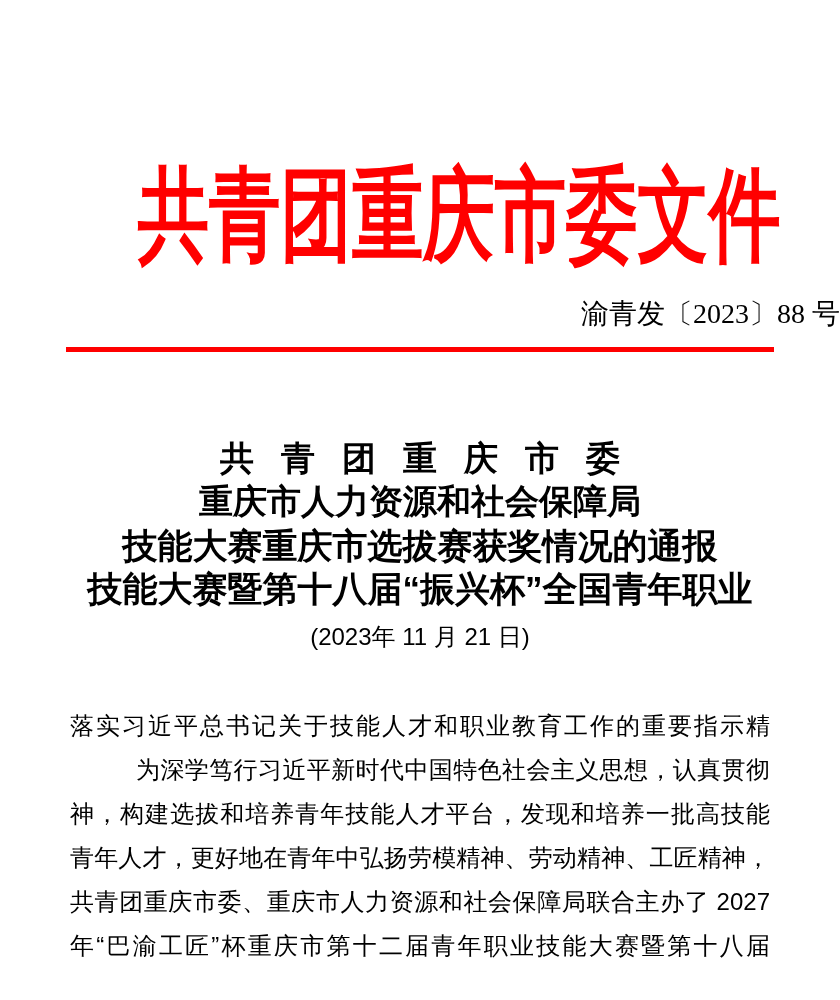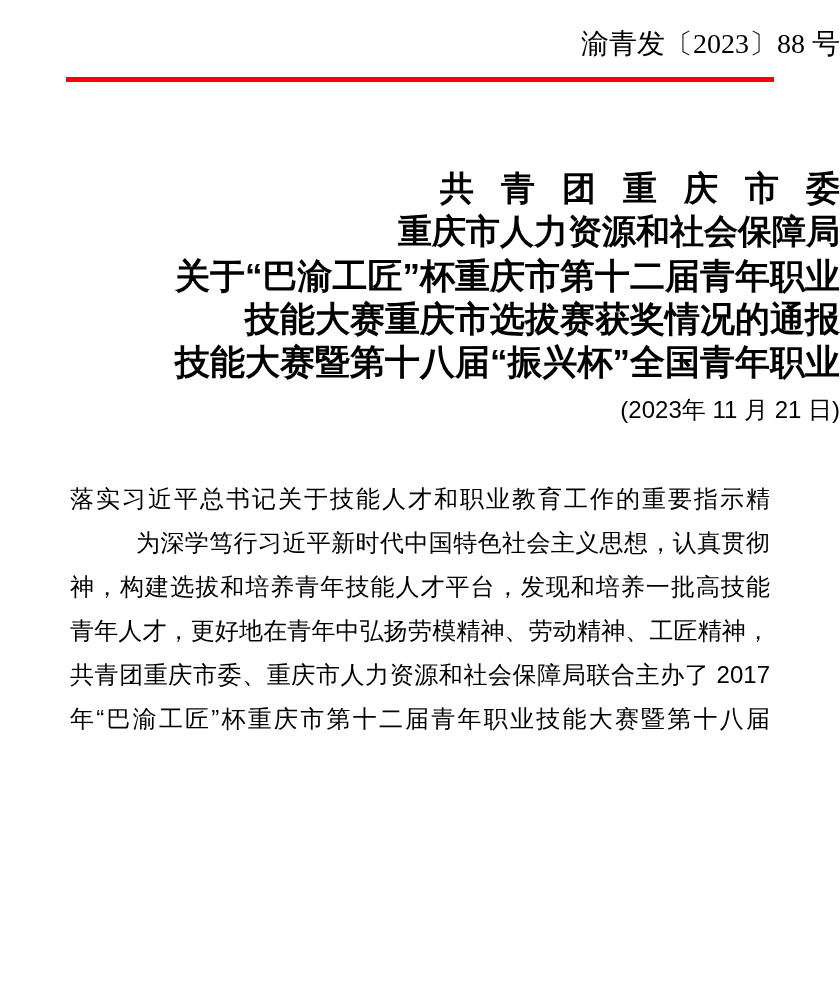--- a/index.html
+++ b/index.html
@@ -39,21 +39,21 @@
   }
 
   
   .red-rule {
     width: 708px; height: 5px;
     background: var(--accent);
     margin: 17px auto 0 auto;
   }
 
   
-  .heading { margin-top: 84px; text-align: right; color: #000; }
+  .heading { margin-top: 84px; text-align: center; color: #000; }
   .heading-org1 { font-size: 34px; line-height: 44px; font-weight: bold; white-space: nowrap; }
   .heading-org1 .spaced { letter-spacing: 27px; margin-right: -27px; }
   .heading-org2 { font-size: 34px; line-height: 44px; font-weight: bold; white-space: nowrap; font-family: Liberation Serif, serif; }
   .heading-title-line { font-size: 35px; line-height: 43px; font-weight: bold; white-space: nowrap; }
   .heading-date { margin-top: 12px; font-size: 24px; line-height: 30px; font-weight: normal; white-space: nowrap; }
 
   
   .body-text { width: 700px; margin: 52px auto 0 auto; color: #000; }
   .body-line {
     font-size: 24px;
@@ -63,38 +63,40 @@
     text-align-last: justify;
     overflow: hidden;
   }
   .body-line.indent { text-indent: 66px; }
 </style>
 </head>
 <body>
 
 <div class="page">
 
+  <div class="masthead">
+    <div class="masthead-inner">共青团重庆市委文件</div>
+  </div>
 
   <div class="doc-number">渝青发〔2023〕88 号</div>
 
   <div class="red-rule"></div>
 
   <div class="heading">
     <div class="heading-org1">
       <span class="spaced">共青团重庆市委</span>
     </div>
     <div class="heading-org2">重庆市人力资源和社会保障局</div>
-    <div class="heading-title-line">关于“巴渝工匠”杯重庆市第十二届青年职业</div>
     <div class="heading-title-line">技能大赛重庆市选拔赛获奖情况的通报</div>
     <div class="heading-title-line">技能大赛暨第十八届“振兴杯”全国青年职业</div>
     <div class="heading-date">(2023年 11 月 21 日)</div>
   </div>
 
   <div class="body-text">
     <div class="body-line">落实习近平总书记关于技能人才和职业教育工作的重要指示精</div>
     <div class="body-line indent">为深学笃行习近平新时代中国特色社会主义思想，认真贯彻</div>
     <div class="body-line">神，构建选拔和培养青年技能人才平台，发现和培养一批高技能</div>
     <div class="body-line">青年人才，更好地在青年中弘扬劳模精神、劳动精神、工匠精神，</div>
-    <div class="body-line">共青团重庆市委、重庆市人力资源和社会保障局联合主办了 2017</div>
+    <div class="body-line">共青团重庆市委、重庆市人力资源和社会保障局联合主办了 2027</div>
     <div class="body-line">年“巴渝工匠”杯重庆市第十二届青年职业技能大赛暨第十八届</div>
   </div>
 
 </div>
 
 </body></html>

